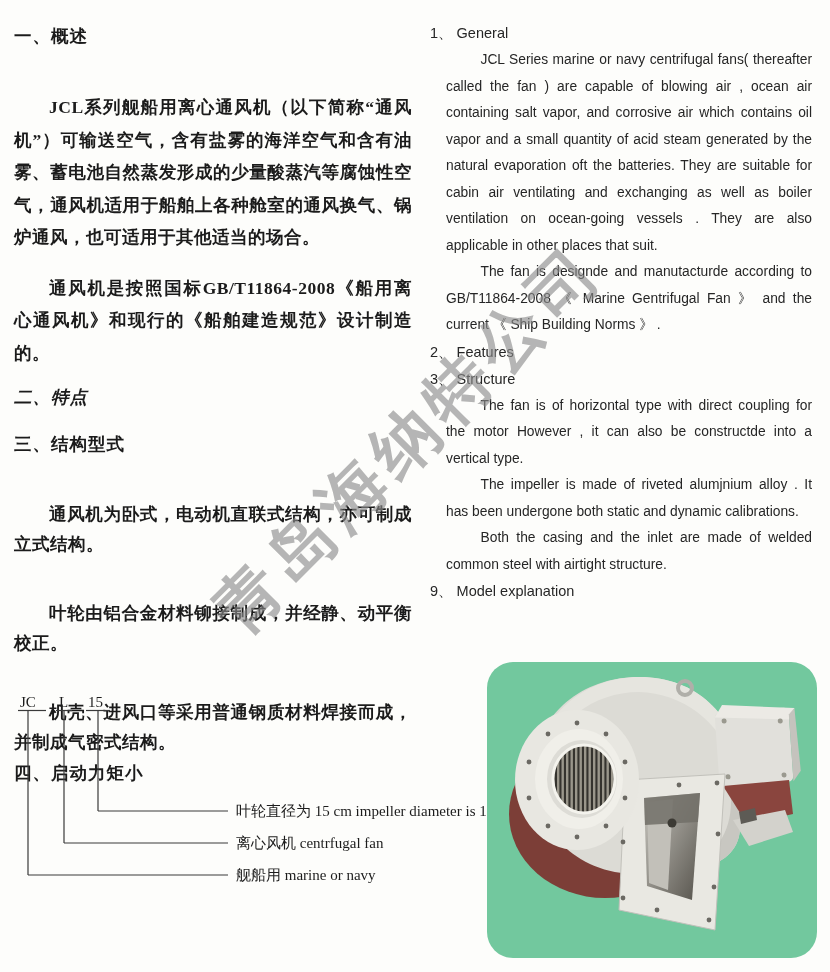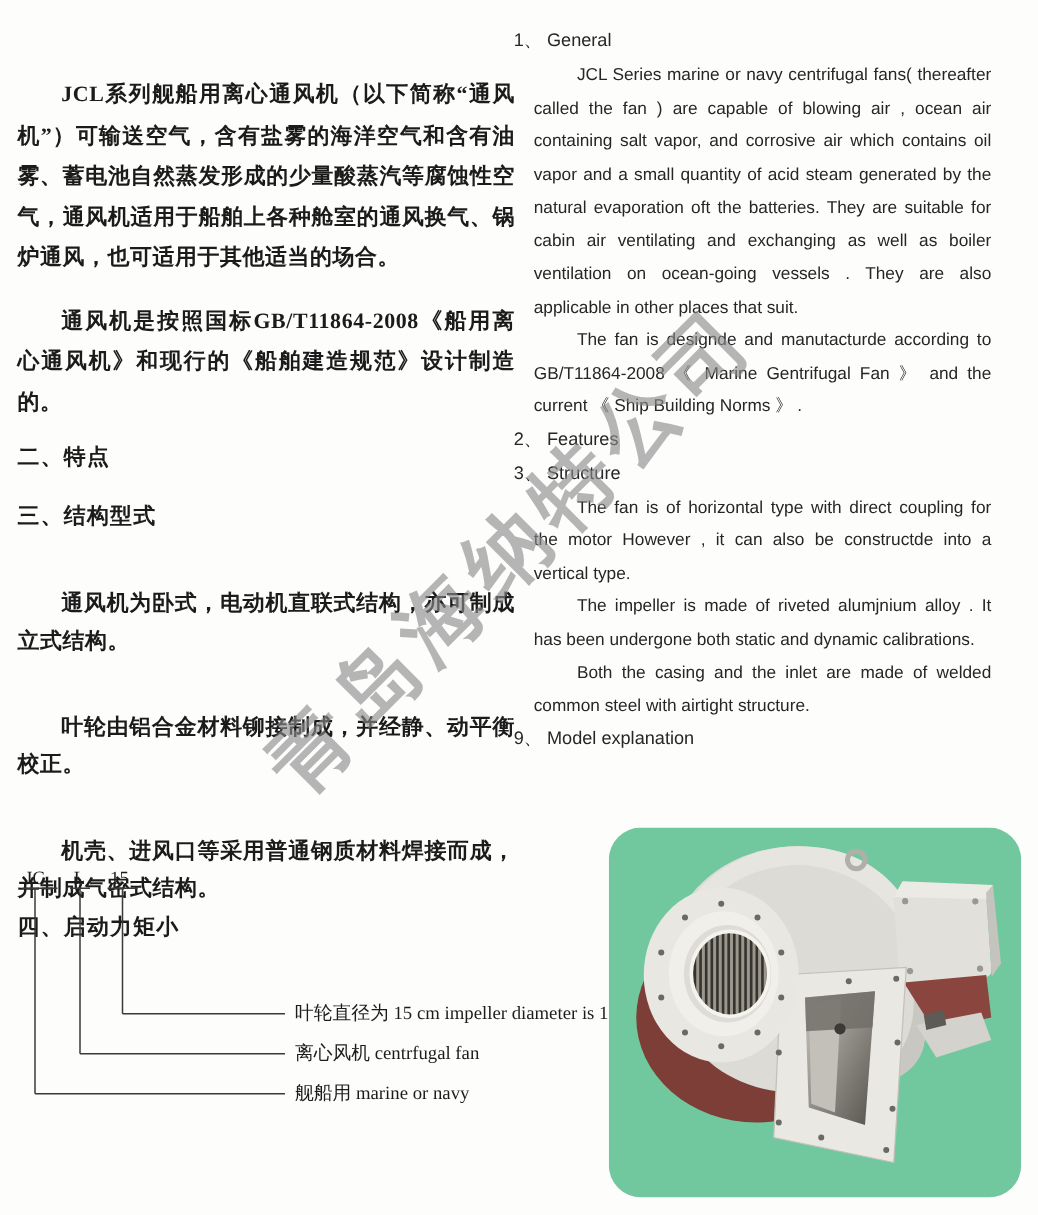--- a/index.html
+++ b/index.html
@@ -26,26 +26,26 @@
   
   .col-left {
     position:absolute; left:14px; top:20px; width:398px;
     color: var(--color-text, #1b1b1b);
     font-weight:600; text-align:justify; z-index:2;
   }
   .zh-h { font-size:17.5px; line-height:32px; font-weight:700; letter-spacing:1px; }
   .zh-p { font-size:17.5px; line-height:32.5px; text-indent:2em; letter-spacing:0.5px;margin-top:39px; }
   .zh-p.tight { line-height:30px; }
   .gap-lg { margin-top:18px; }
-  .gap-md { margin-top:12px; }
+  .gap-md { margin-top:12px;font-style:italic; }
   .gap-sm { margin-top:15px; }
 
   
   .col-right {
-    position:absolute; left:411px; top:20px; width:382px;
+    position:absolute; left:430px; top:20px; width:382px;
     font-family:"Liberation Sans","DejaVu Sans",sans-serif;
     color:#262626; text-align:justify; z-index:2;
   }
   .en-h { font-size:14.5px; line-height:27px; font-weight:400; }
   .en-p { font-size:13.8px; line-height:26.5px; text-indent:2.5em;margin-left:16px; }
 
   
   .diagram { position:absolute; left:14px; top:693px; width:470px; height:216px; z-index:2; }
   .diagram svg { position:absolute; left:0; top:0; }
   .diagram line { stroke:#3a3a3a; stroke-width:1.2; }
@@ -66,20 +66,21 @@
   .fill-hole  { fill:#6b6963; }
 </style>
 </head>
 <body>
 
 <div class="page">
 
   <div class="watermark">青岛海纳特公司</div>
 
   <div class="col-left">
+    <div class="zh-h">一、概述</div>
     <p class="zh-p">JCL系列舰船用离心通风机（以下简称“通风机”）可输送空气，含有盐雾的海洋空气和含有油雾、蓄电池自然蒸发形成的少量酸蒸汽等腐蚀性空气，通风机适用于船舶上各种舱室的通风换气、锅炉通风，也可适用于其他适当的场合。</p>
     <p class="zh-p gap-lg">通风机是按照国标GB/T11864-2008《船用离心通风机》和现行的《船舶建造规范》设计制造的。</p>
     <div class="zh-h gap-md">二、特点</div>
     <div class="zh-h gap-sm">三、结构型式</div>
     <p class="zh-p tight">通风机为卧式，电动机直联式结构，亦可制成立式结构。</p>
     <p class="zh-p tight">叶轮由铝合金材料铆接制成，并经静、动平衡校正。</p>
     <p class="zh-p tight">机壳、进风口等采用普通钢质材料焊接而成，并制成气密式结构。</p>
     <div class="zh-h">四、启动力矩小</div>
   </div>
 

